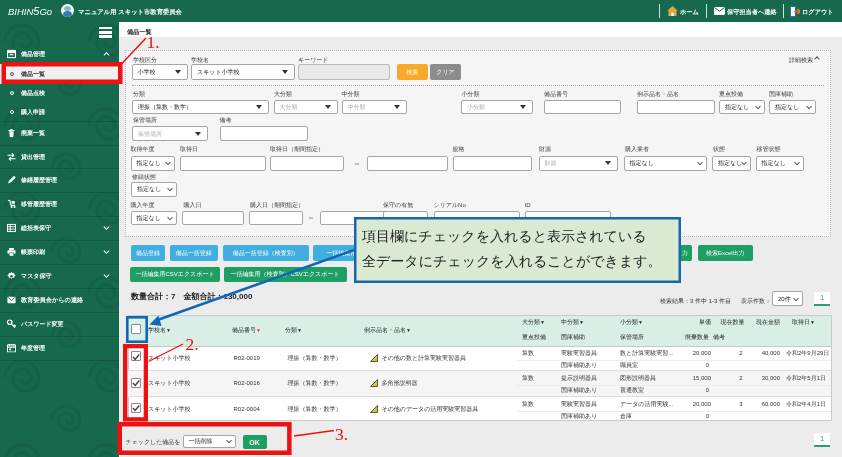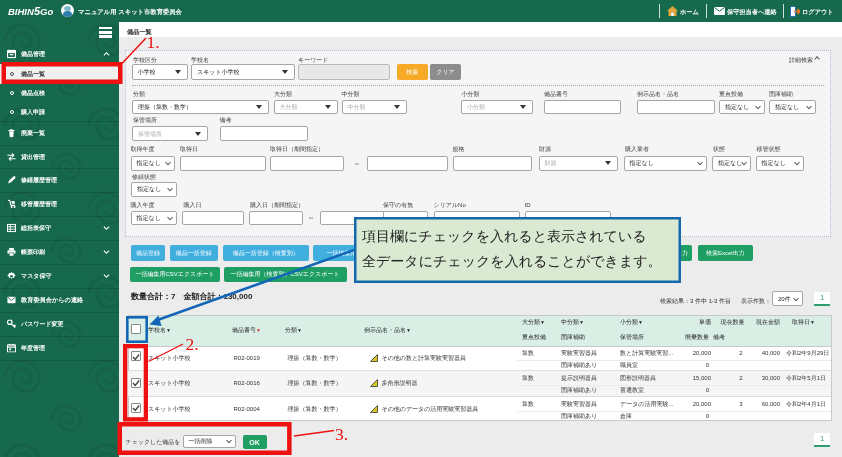--- a/index.html
+++ b/index.html
@@ -31,21 +31,21 @@
 .hcell { position:absolute; font-size:6px; color:#222; white-space:nowrap; line-height:1; }
 .dcell { position:absolute; font-size:6px; color:#333; white-space:nowrap; line-height:1; }
 .rsep { position:absolute; left:128px; width:703px; height:1px; background:#dcdcdc; }
 .ssep { position:absolute; left:517px; width:314px; height:1px; background:#ececec; }
 .cb { position:absolute; width:10px; height:10px; background:#fff; border:1px solid #8a8a8a; border-radius:1px; }
 .cb svg { position:absolute; left:-0.5px; top:-0.5px; }
 </style>
 </head>
 <body>
 <div id="topbar">
-  <div class="abs" style="left:8px;top:5px;font-size:9.5px;font-weight:bold;font-style:italic;">BIHIN<span style="font-size:11px;">5</span>Go</div>
+  <div class="abs" style="left:8px;top:5px;font-size:9.5px;font-weight:normal;font-style:italic;">BIHIN<span style="font-size:11px;">5</span>Go</div>
   <div class="abs" style="left:61px;top:4px;width:13px;height:13px;border-radius:50%;background:#fff;overflow:hidden;">
     <div class="abs" style="left:3px;top:2px;width:7px;height:5px;border-radius:50%;background:#7fb8c8;"></div>
     <div class="abs" style="left:2px;top:7px;width:9px;height:6px;border-radius:4px 4px 0 0;background:#2e7fae;"></div>
   </div>
   <div class="abs" style="left:78px;top:7.5px;font-size:6.3px;font-weight:bold;white-space:nowrap;">マニュアル用 スキット市教育委員会</div>
   <div class="abs" style="left:659px;top:4px;width:1px;height:14px;background:rgba(255,255,255,0.8);"></div>
   <div class="abs" style="left:706px;top:4px;width:1px;height:14px;background:rgba(255,255,255,0.8);"></div>
   <div class="abs" style="left:783px;top:4px;width:1px;height:14px;background:rgba(255,255,255,0.8);"></div>
   <svg class="abs" style="left:667px;top:6px;" width="11" height="10" viewBox="0 0 11 10">
       <path d="M5.5 0 L11 5 L9.5 5 L9.5 10 L6.8 10 L6.8 6.5 L4.2 6.5 L4.2 10 L1.5 10 L1.5 5 L0 5 Z" fill="#e2a63d"></path>

